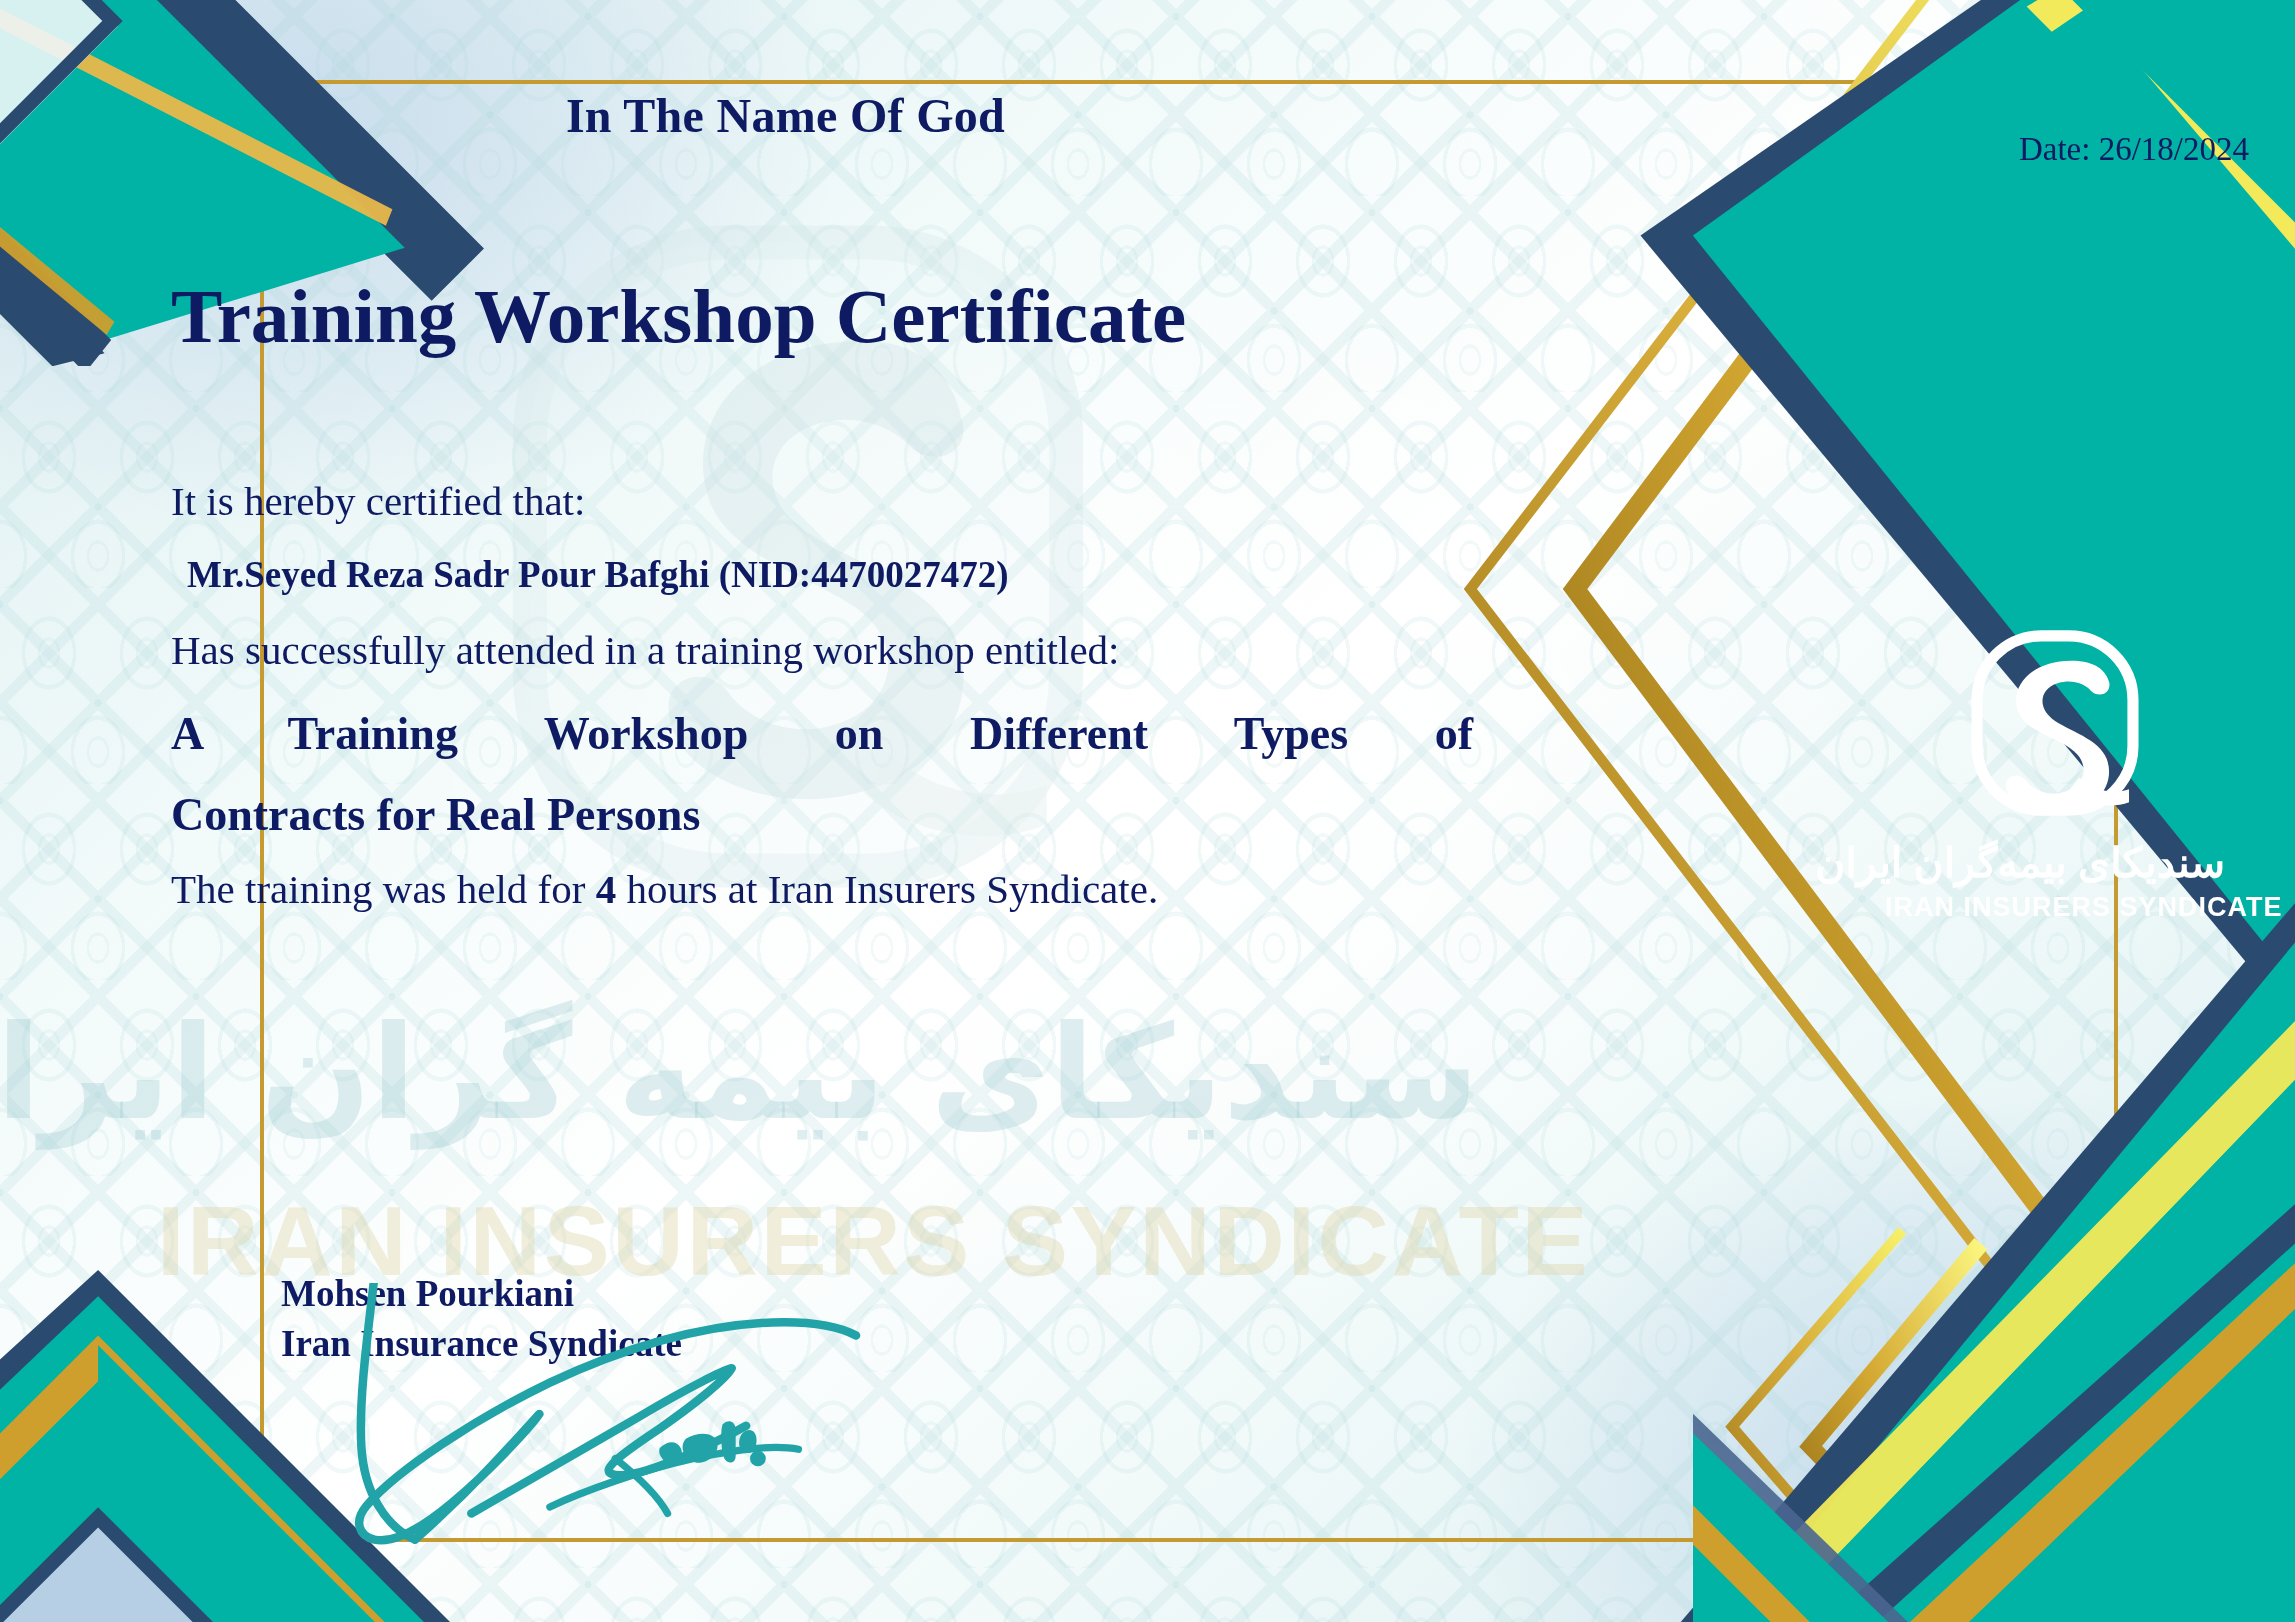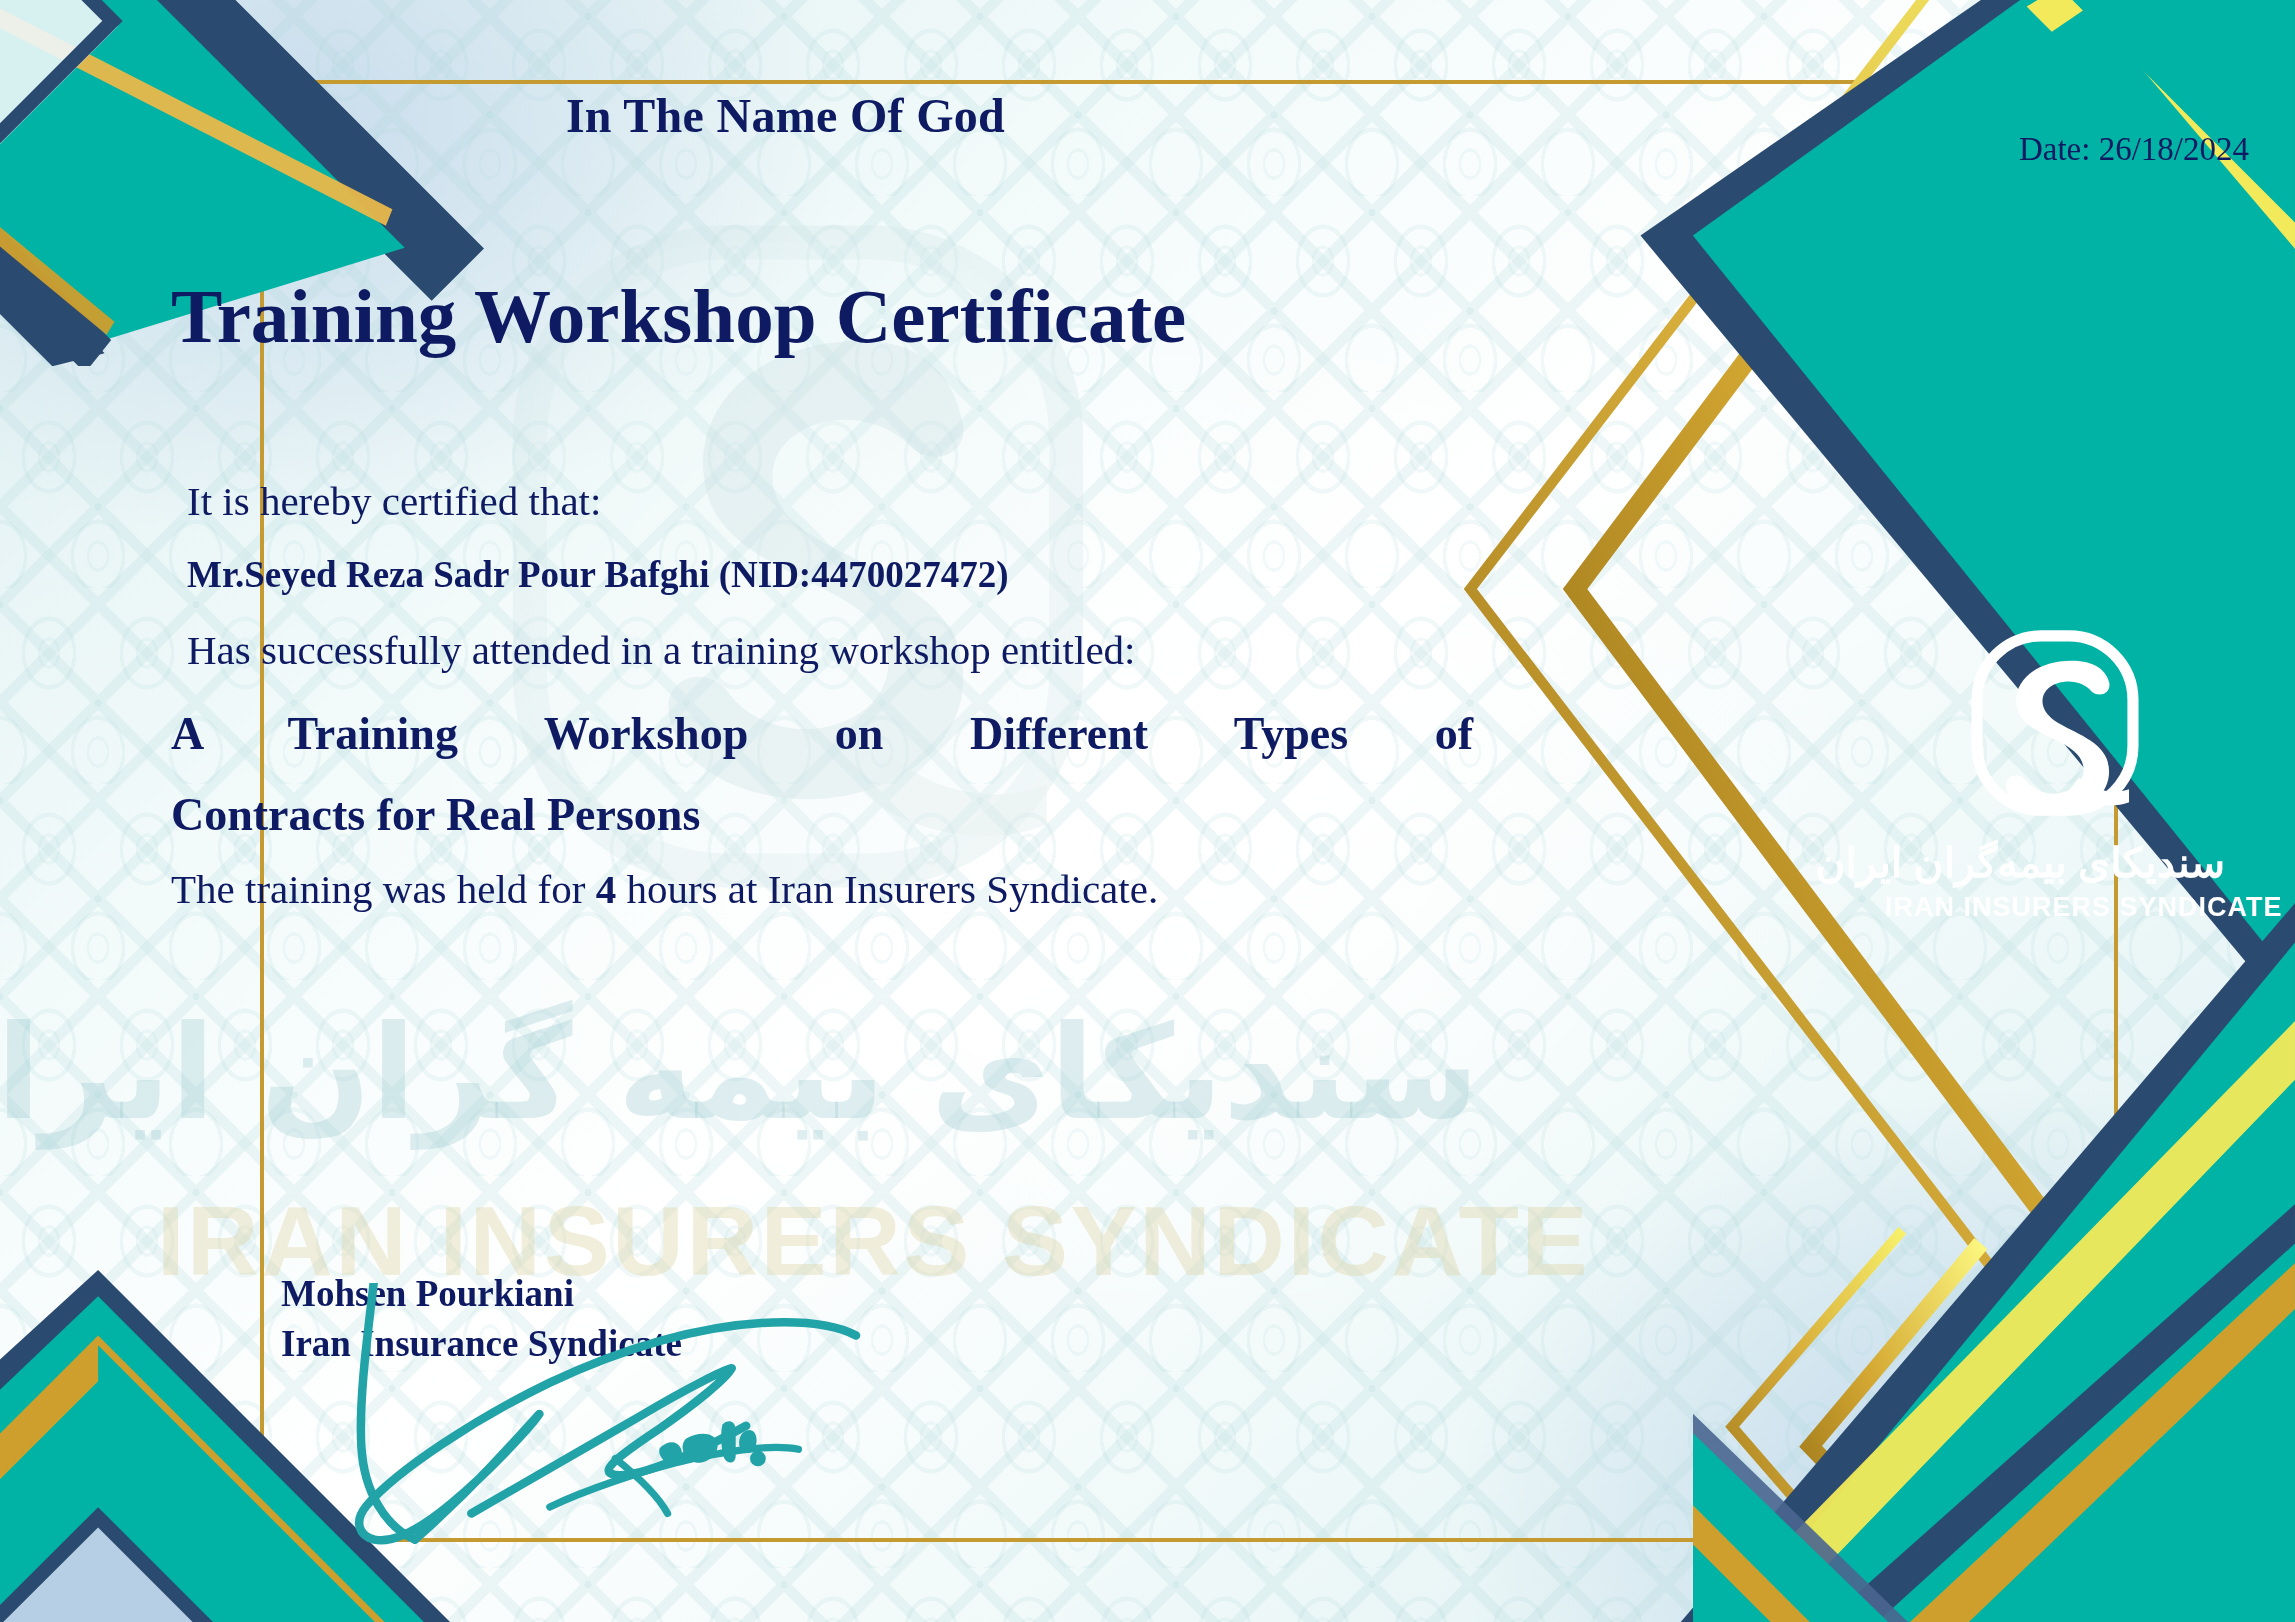--- a/index.html
+++ b/index.html
@@ -111,21 +111,21 @@
   .title{
     position:absolute;left:171px;top:272px;
     font-size:77px;font-weight:700;color:#0e1a62;
     letter-spacing:0px;white-space:nowrap;
   }
 
   .body{
     position:absolute;left:171px;top:481px;width:1302px;
     color:#0e1a62;
   }
-  .line-plain{font-size:41px;line-height:1.0;margin:0 0 34px 16px;}
+  .line-plain{font-size:41px;line-height:1.0;margin:0 0 34px 0;}
   .line-bold {font-size:37px;line-height:1.0;font-weight:700;margin:0 0 37px 16px;}
   .ws-title{
     font-size:46px;font-weight:700;line-height:1.28;
     text-align:justify;text-align-last:justify;
     margin:0 0 22px 0;
   }
   .ws-title.last{text-align:left;text-align-last:left;margin-bottom:24px;}
   .hours{font-size:41px;line-height:1.0;margin:0;}
   .hours b{font-weight:700;}
 

